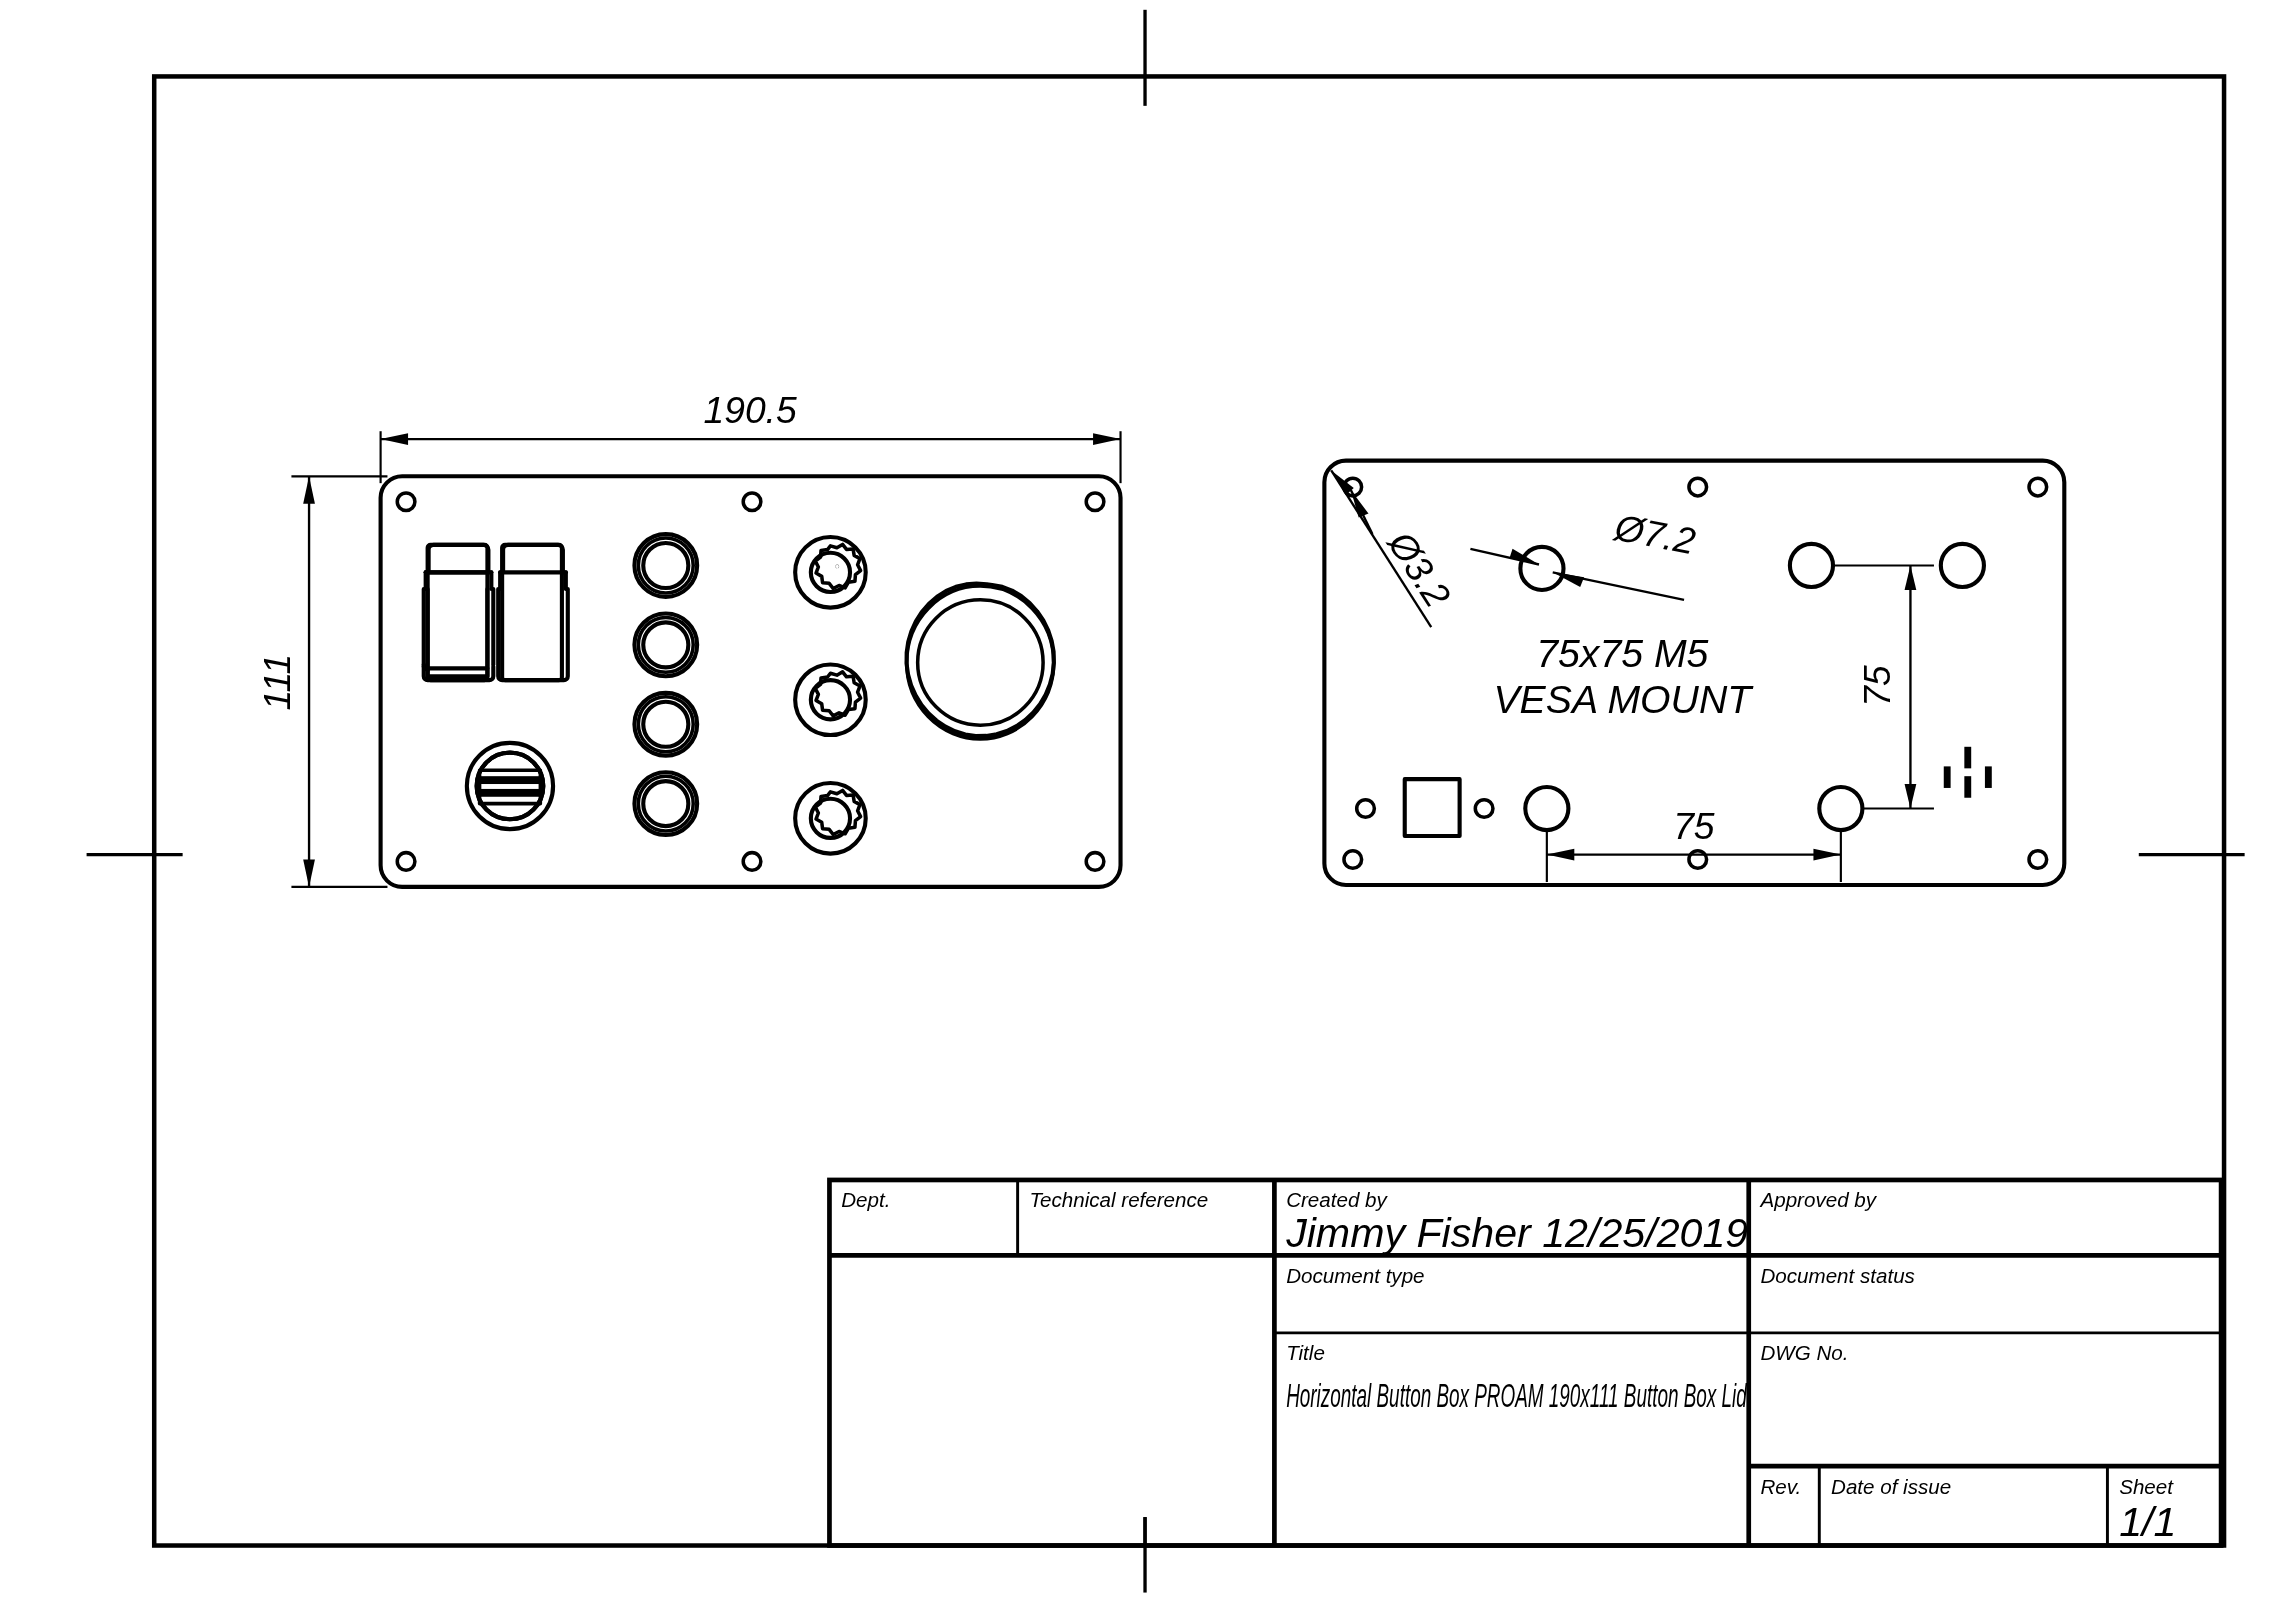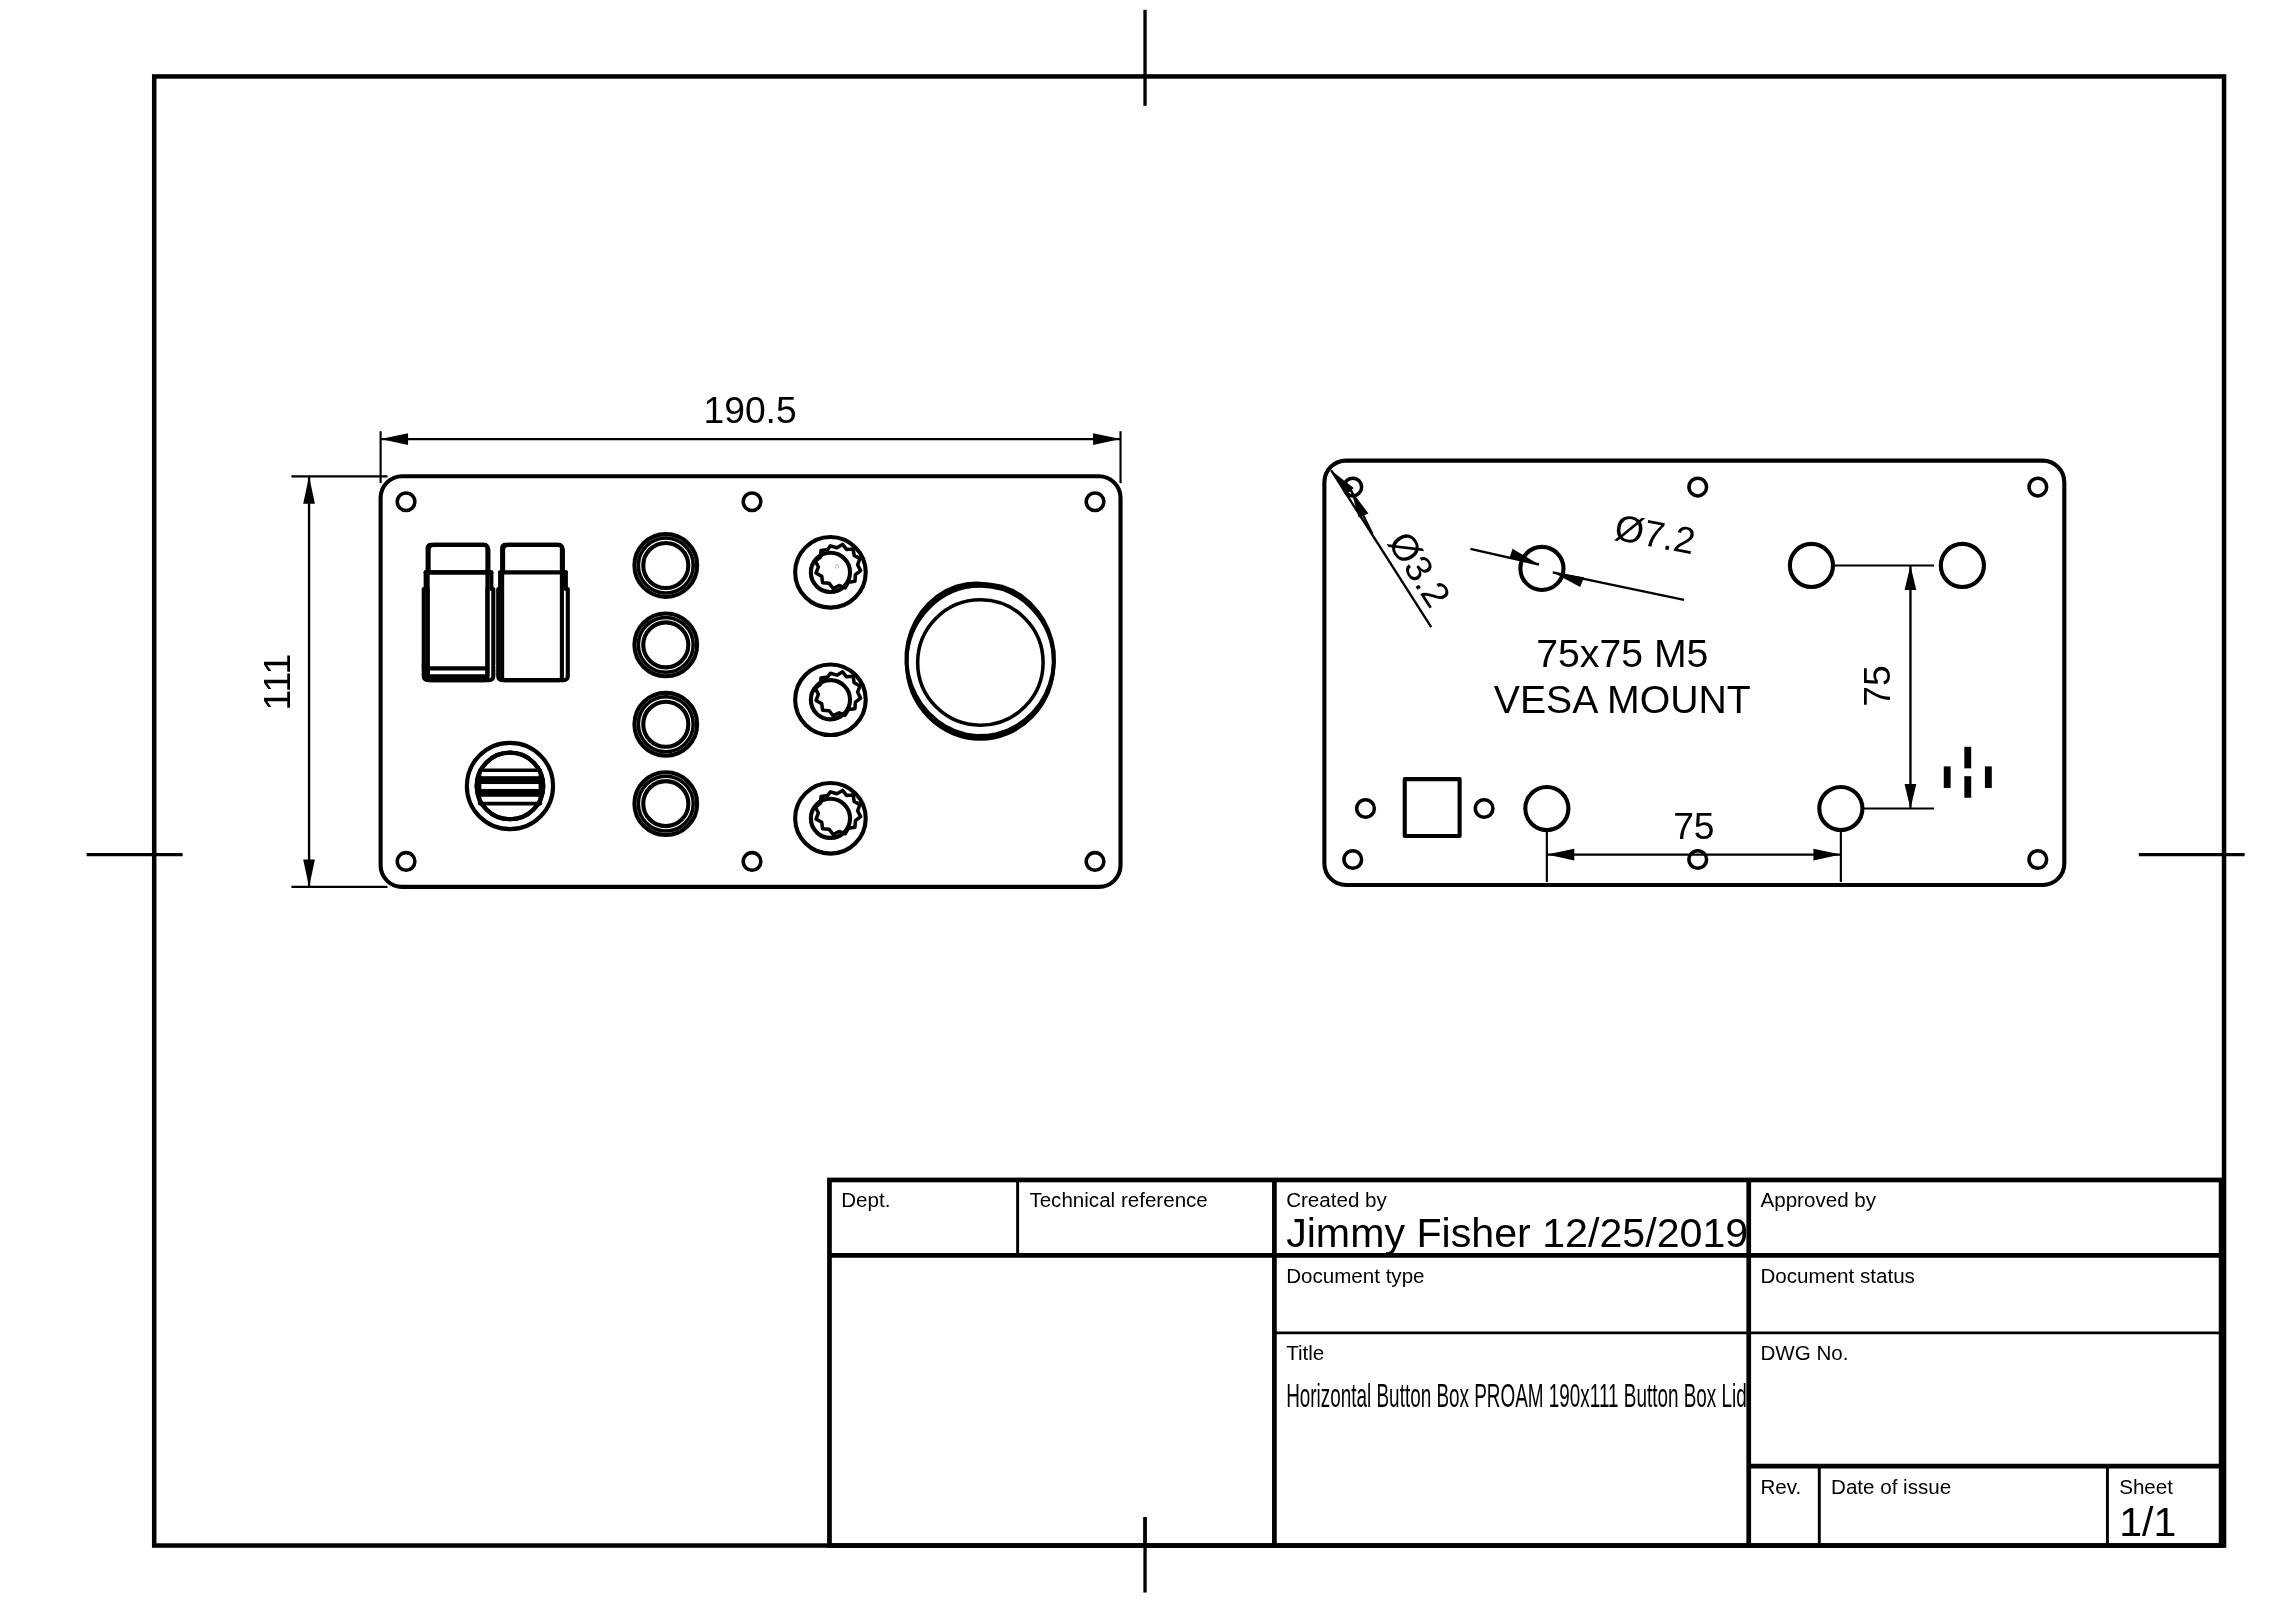--- a/index.html
+++ b/index.html
@@ -12,20 +12,21 @@
     height: 1620px;
     position: relative;
     font-family: "Liberation Sans", sans-serif;
     overflow: hidden;
   }
   #sheet {
     position: absolute;
     left: 0; top: 0;
     width: 2293px;
     height: 1574px;
+    font-style: italic;
   }
   svg { display: block; }
   text { font-family: "Liberation Sans", sans-serif; fill: #000; }
   .med  { fill: none; stroke: #000; stroke-width: 3.4; }
   .thick{ fill: none; stroke: #000; stroke-width: 4.6; }
   .obj  { fill: none; stroke: #000; stroke-width: 4.2; stroke-linejoin: round; stroke-linecap: round; }
   .obj2 { fill: none; stroke: #000; stroke-width: 3.6; stroke-linejoin: round; stroke-linecap: round; }
   .dimline { fill: none; stroke: #000; stroke-width: 2.4; }
   .ext  { fill: none; stroke: #000; stroke-width: 2.2; }
   .solidfill { fill: #000; stroke: none; }

